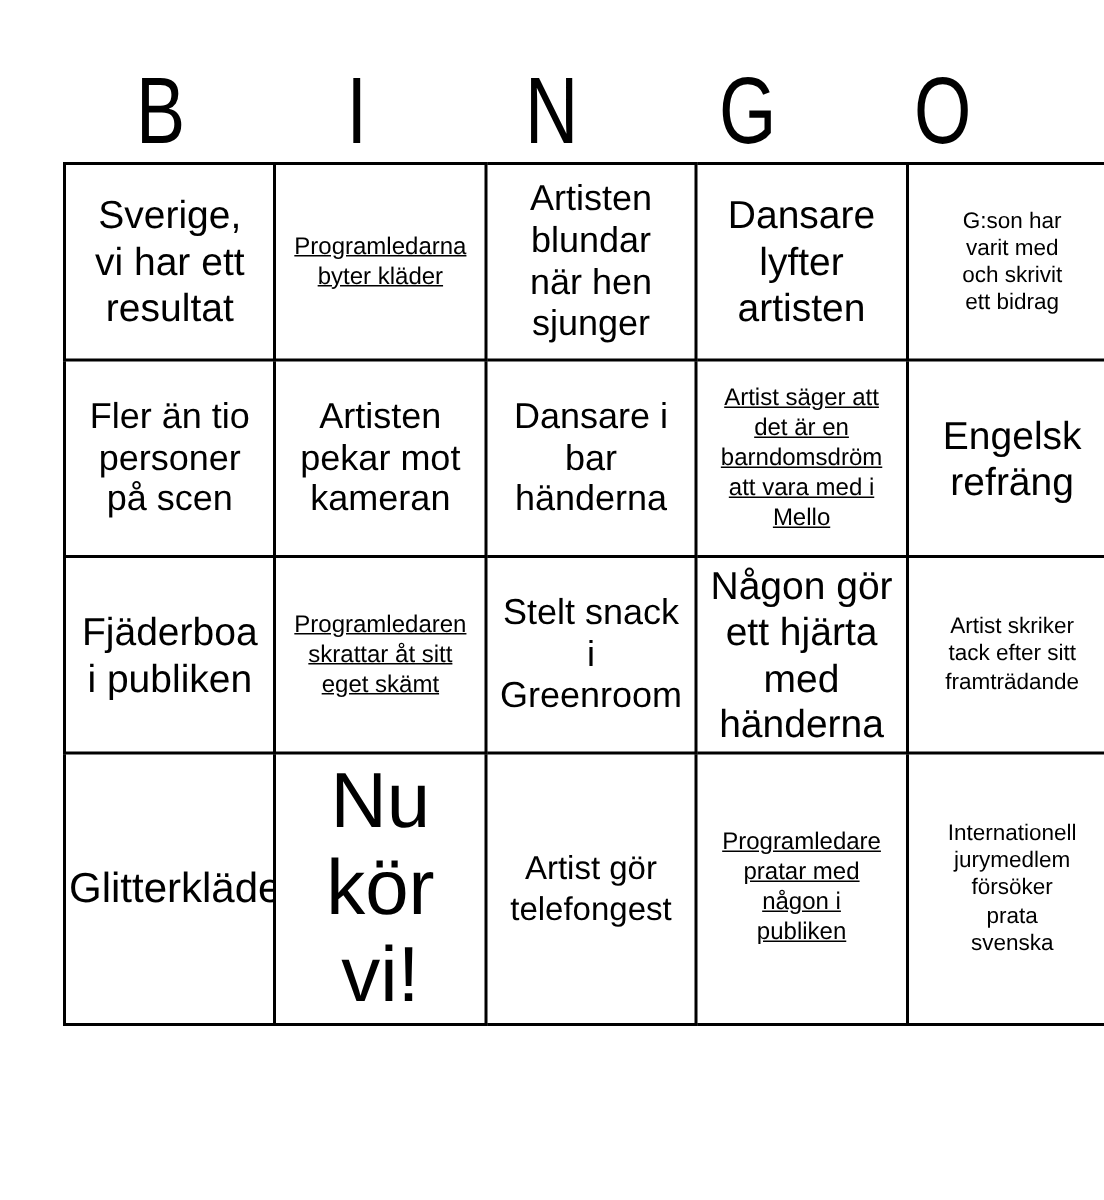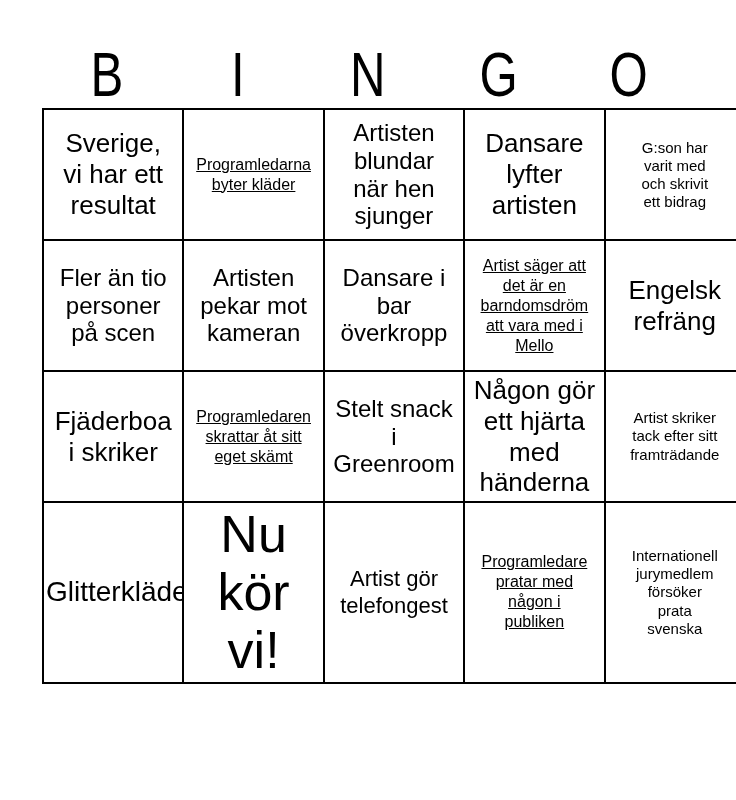--- a/index.html
+++ b/index.html
@@ -129,38 +129,38 @@
 på scen</span>
             </td>
           <td>
               <span class="cell-text fs24">Artisten
 pekar mot
 kameran</span>
             </td>
           <td>
               <span class="cell-text fs24">Dansare i
 bar
-överkropp</span>
+händerna</span>
             </td>
           <td>
               <span class="cell-text fs14">Artist säger att
 det är en
 barndomsdröm
 att vara med i
 Mello</span>
             </td>
           <td>
               <span class="cell-text fs26">Engelsk
 refräng</span>
             </td>
         </tr>
         <tr>
           <td>
               <span class="cell-text fs26">Fjäderboa
-i skriker</span>
+i publiken</span>
             </td>
           <td>
               <span class="cell-text fs14">Programledaren
 skrattar åt sitt
 eget skämt</span>
             </td>
           <td>
               <span class="cell-text fs24">Stelt snack
 i
 Greenroom</span>

